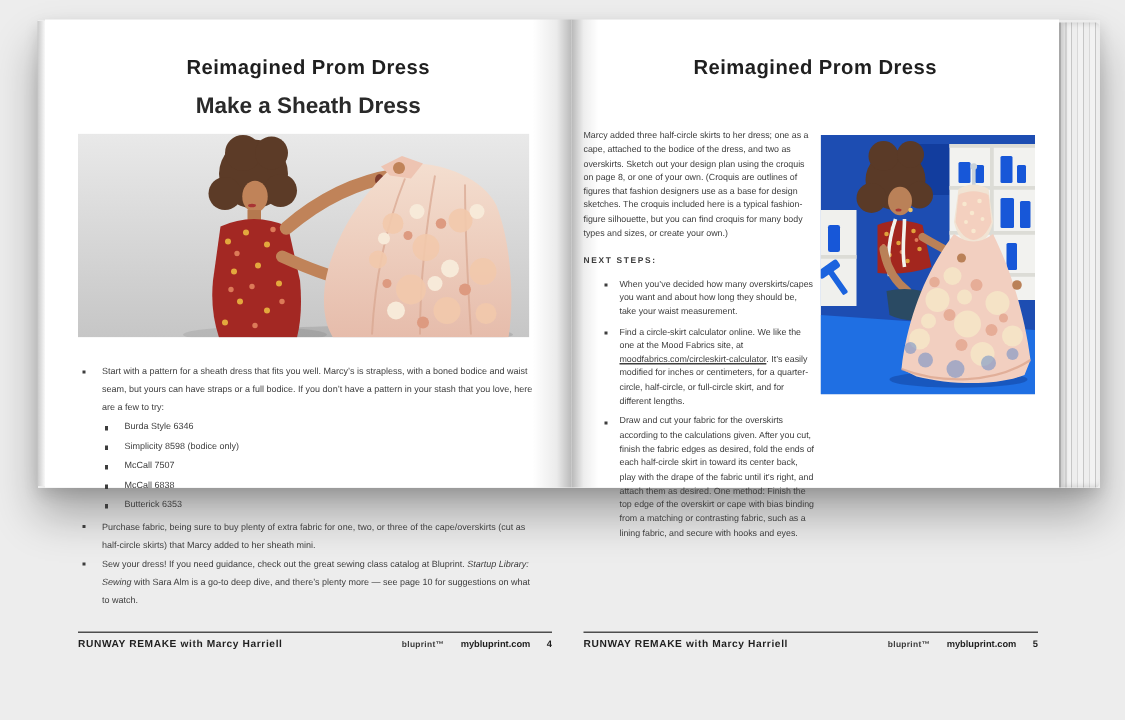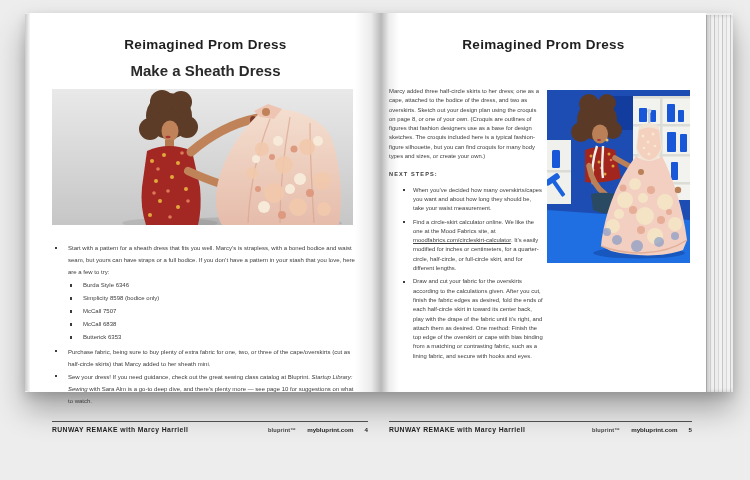--- a/index.html
+++ b/index.html
@@ -3,21 +3,21 @@
 <meta charset="utf-8">
 <style>
   * { box-sizing: border-box; }
   html,body { margin:0; padding:0; }
   body {
     width:750px; height:480px; position:relative; overflow:hidden;
     background:#ededed;
     font-family:"Liberation Sans", sans-serif;
   }
   .book {
-    position:absolute; left:25px; top:13px; width:708px; height:379px;
+    position:absolute; left:25px; top:13px; width:708px; height:312px;
     box-shadow:0 18px 28px rgba(0,0,0,0.30), 0 4px 10px rgba(0,0,0,0.14);
     background:transparent;
   }
   .edge-left {
     position:absolute; left:0; top:1px; bottom:1px; width:5px;
     background:linear-gradient(to right,#c9c9c9,#f8f8f8);
   }
   .page { position:absolute; top:0; bottom:0; background:#ffffff; }
   .page-left  { left:5px;   width:351px; }
   .page-right { left:356px; width:325px; }

